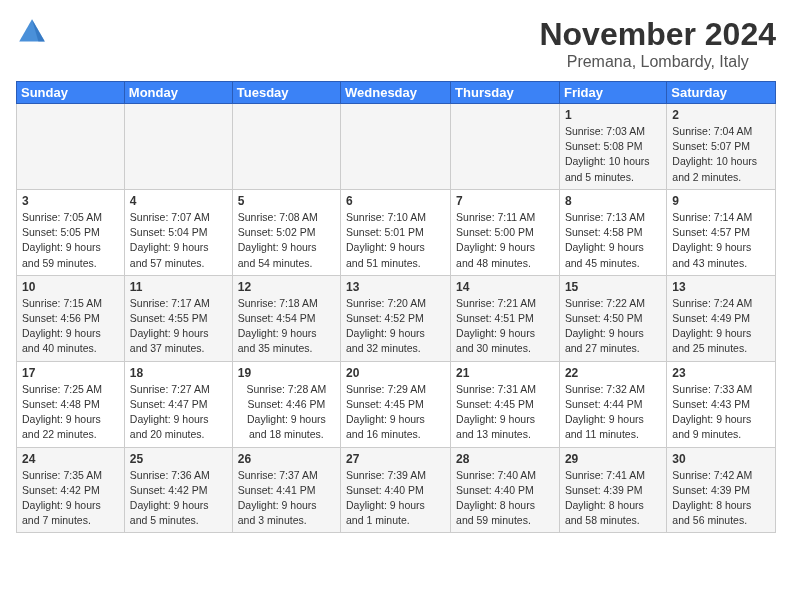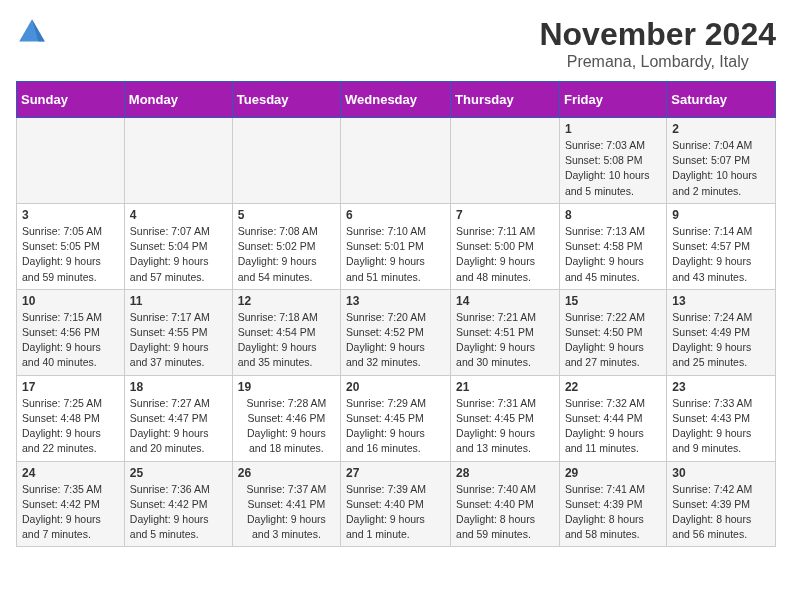--- a/index.html
+++ b/index.html
@@ -45,25 +45,25 @@
     }
     .location-title {
       font-size: 16px;
       color: #555;
     }
     .calendar {
       width: 100%;
       border-collapse: collapse;
     }
     .calendar thead th {
-      background-color: #a21caf;
+      background-color: #3b82f6;
       color: white;
       font-size: 13px;
       font-weight: bold;
-      padding: 10px 4px;
+      padding: 3px 4px;
       text-align: left;
       border: 1px solid #2a5cb8;
     }
     .calendar tbody td {
       vertical-align: top;
       border: 1px solid #ccc;
       padding: 4px 5px;
       font-size: 10.5px;
       color: #333;
       width: 113px;
@@ -302,21 +302,21 @@
         </td>
         <td>
           <span class="day-number">25</span>
           <div class="day-info" style="white-space: pre-line;">Sunrise: 7:36 AM
 Sunset: 4:42 PM
 Daylight: 9 hours
 and 5 minutes.</div>
         </td>
         <td>
           <span class="day-number">26</span>
-          <div class="day-info" style="white-space: pre-line; text-align: center;">Sunrise: 7:37 AM
+          <div class="day-info" style="white-space: pre-line;">Sunrise: 7:37 AM
 Sunset: 4:41 PM
 Daylight: 9 hours
 and 3 minutes.</div>
         </td>
         <td>
           <span class="day-number">27</span>
           <div class="day-info" style="white-space: pre-line;">Sunrise: 7:39 AM
 Sunset: 4:40 PM
 Daylight: 9 hours
 and 1 minute.</div>

